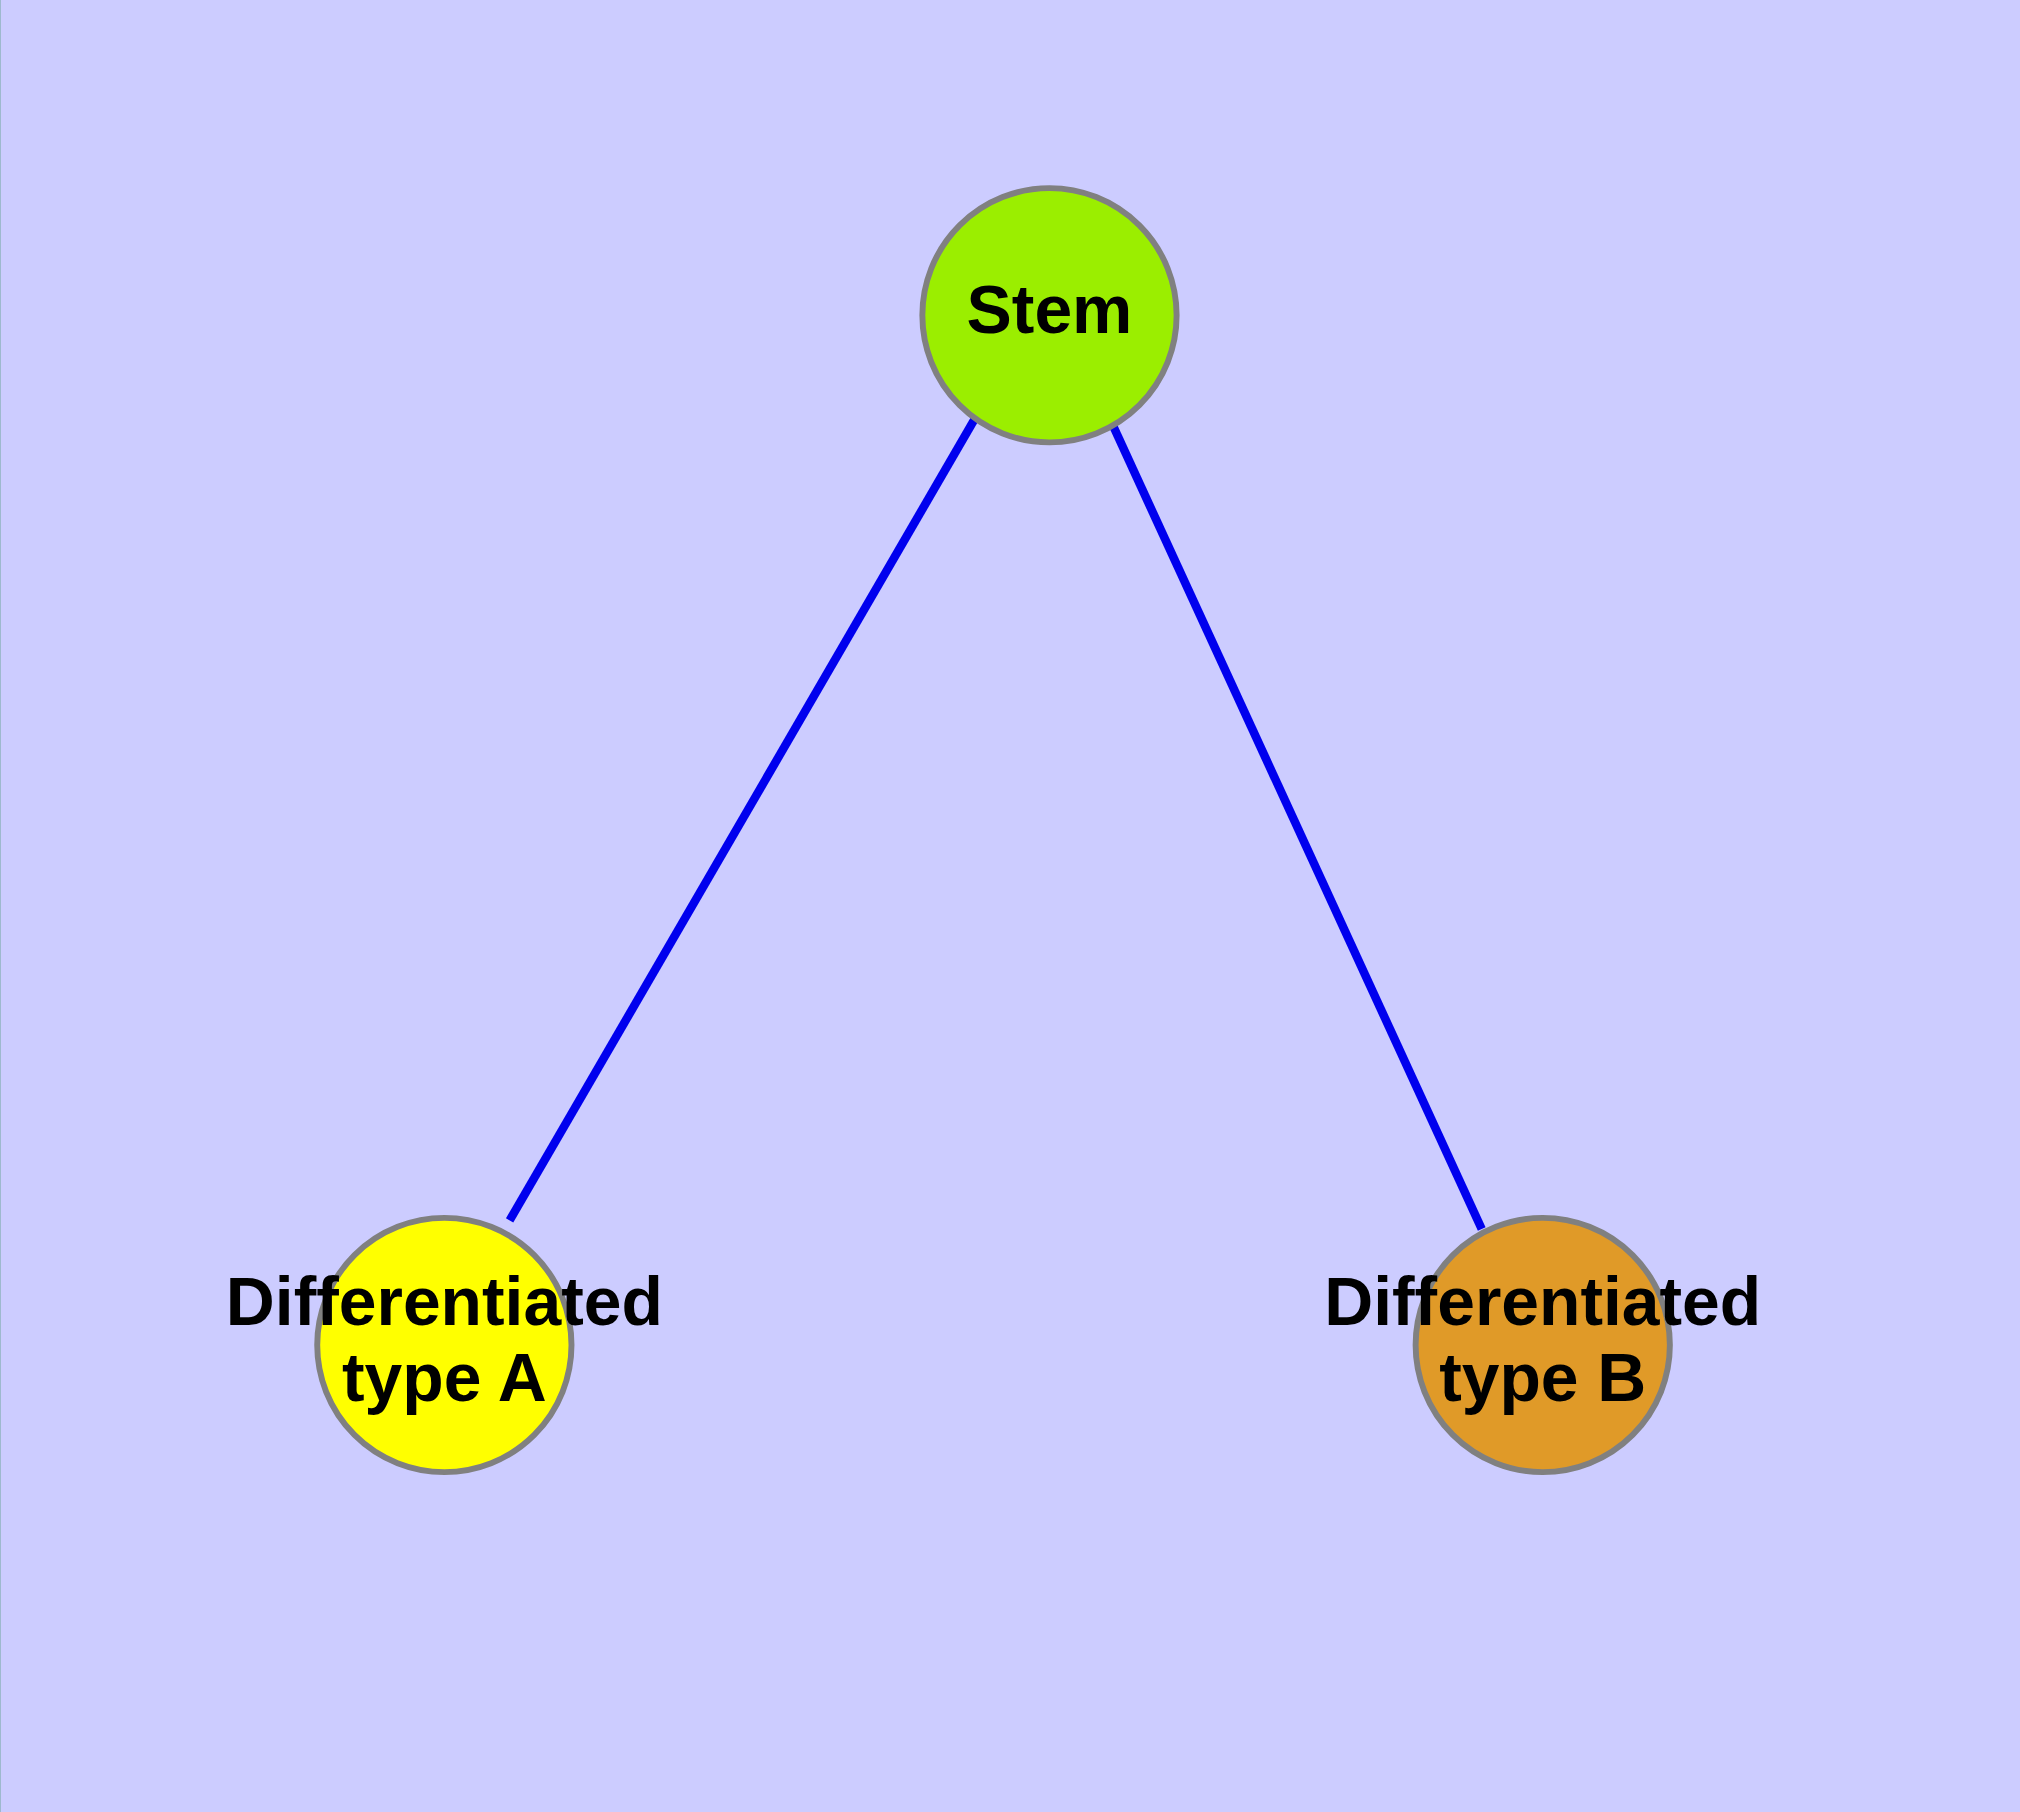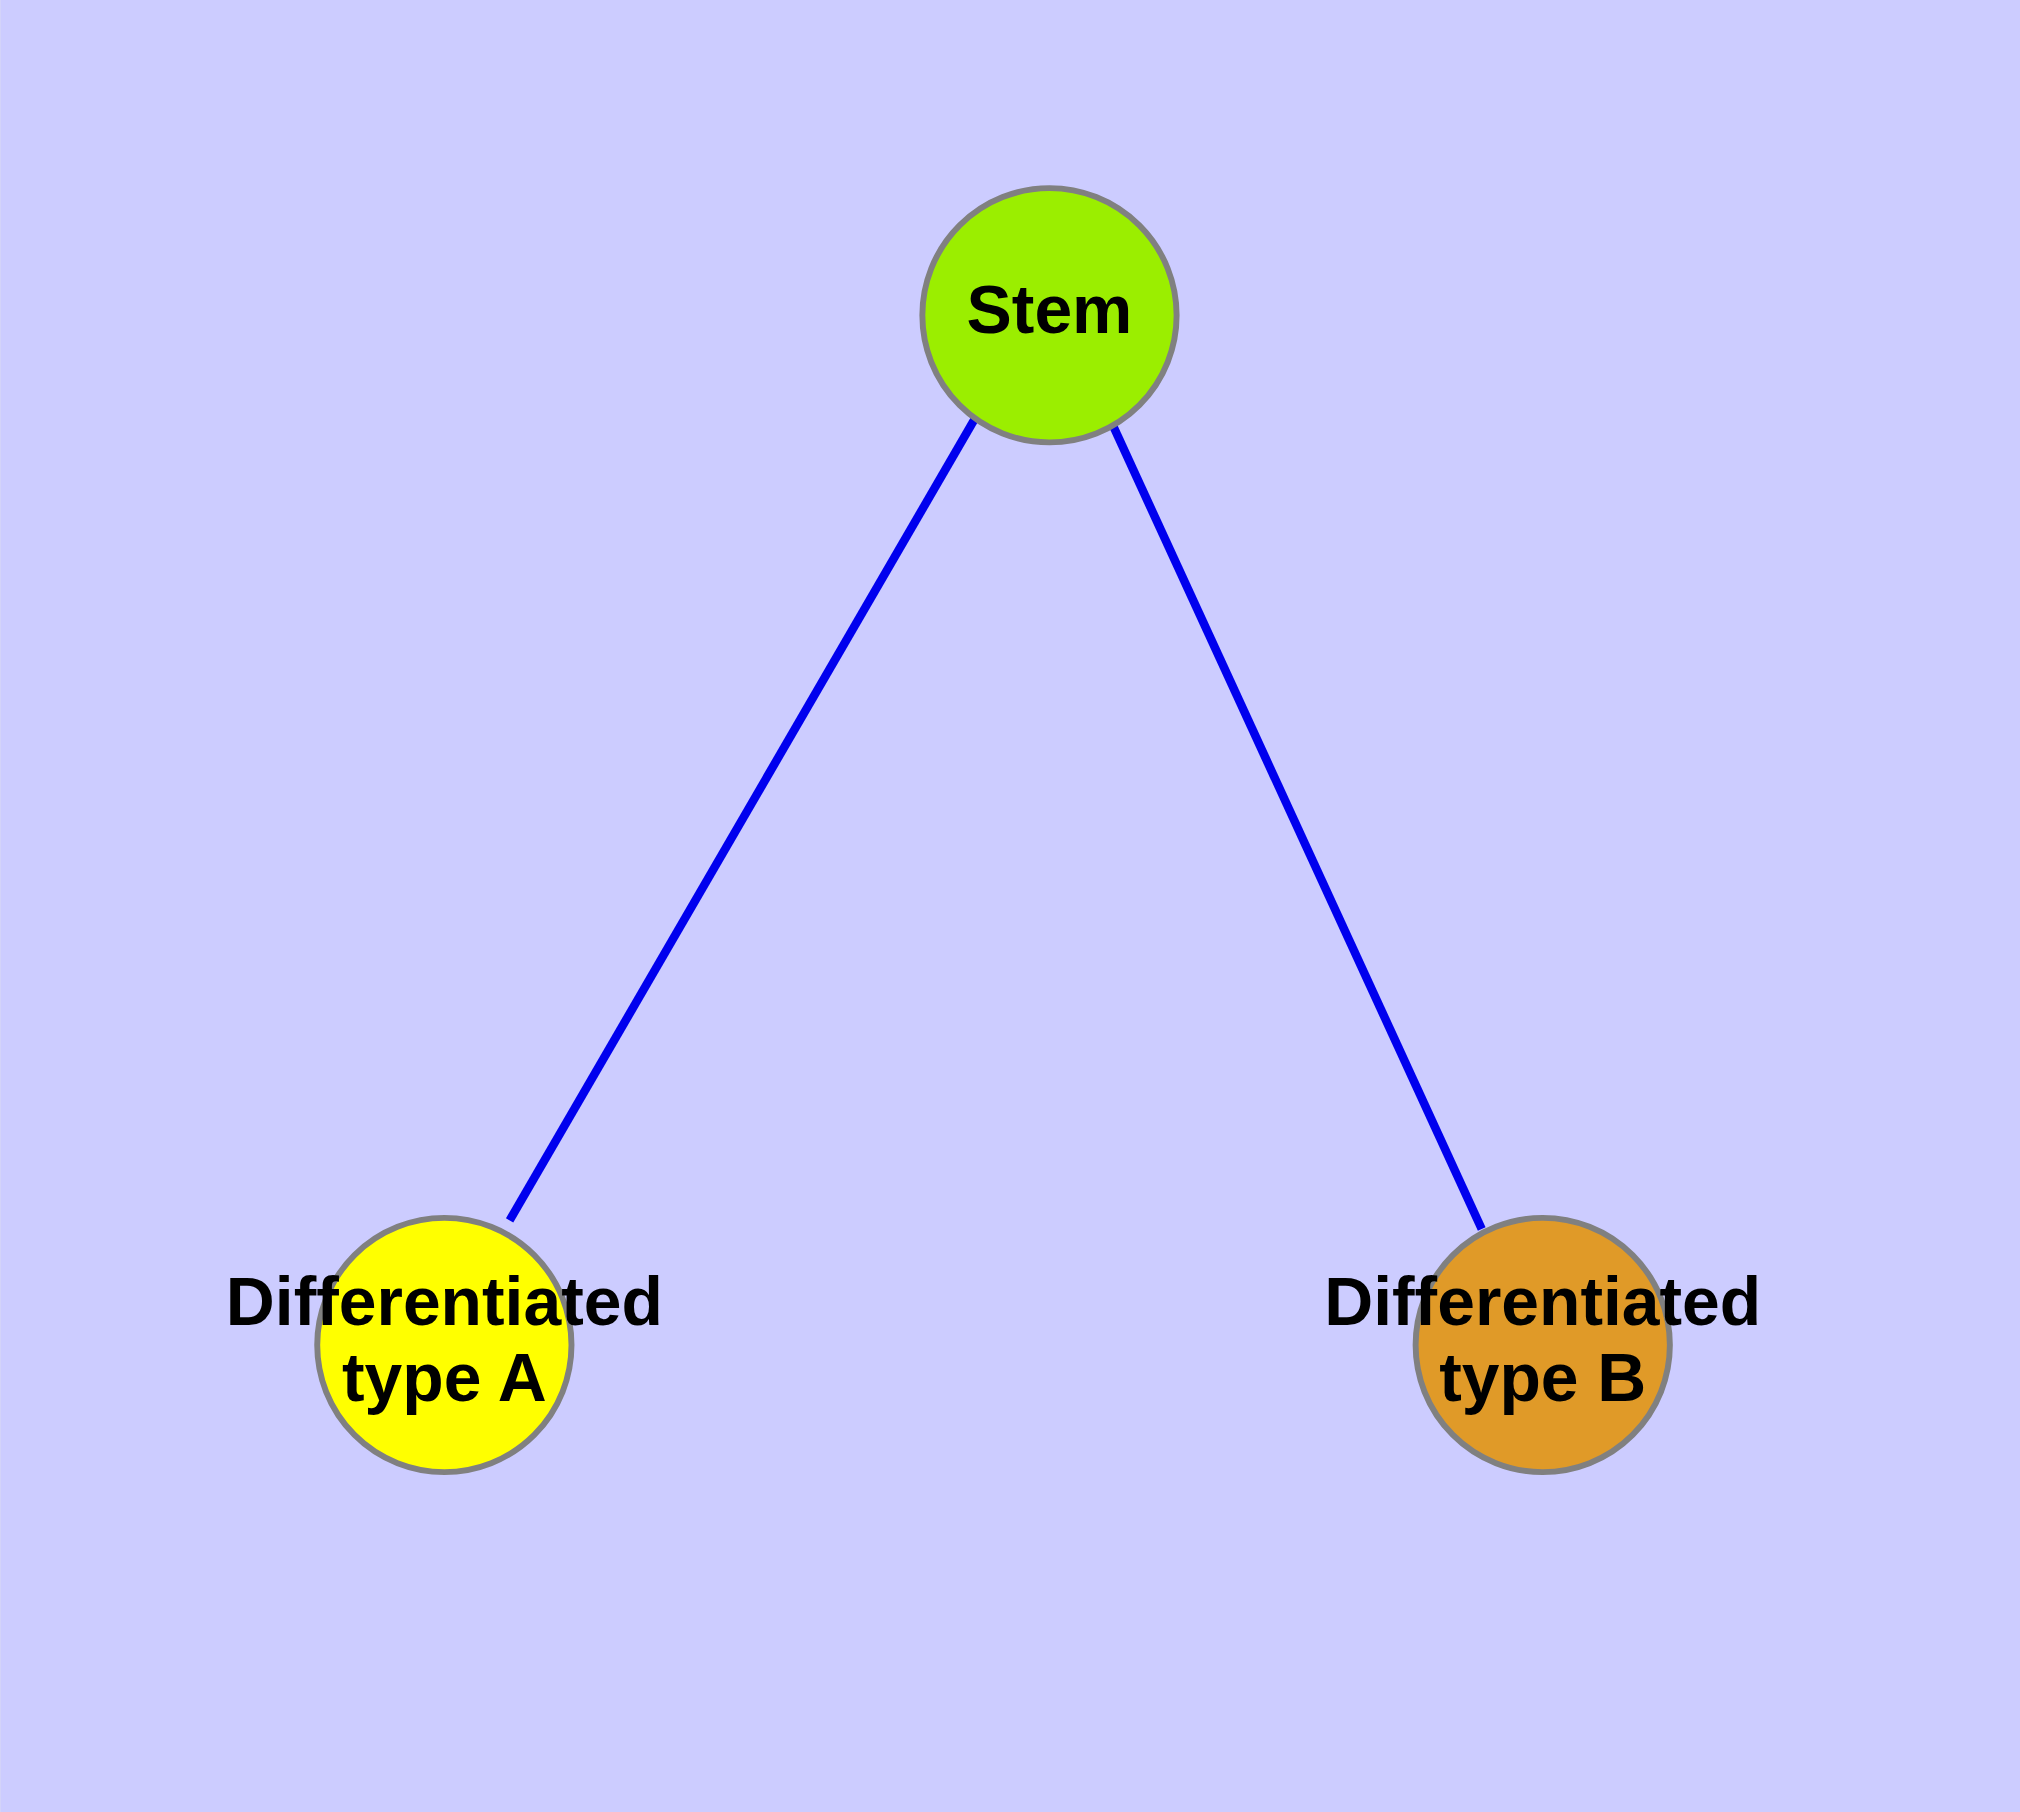--- a/index.html
+++ b/index.html
@@ -29,21 +29,21 @@
     font-weight: bold;
     fill: #000000;
     text-anchor: middle;
     dominant-baseline: middle;
     paint-order: normal;
   }
 </style>
 </head>
 <body>
 
-<div id="canvas" style="width: 2021px; height: 1812px; background: #e5e5e5;">
+<div id="canvas" style="width: 2021px; height: 1812px; background: #15803d;">
   <svg id="graph-svg" viewBox="0 0 2384 2138" style="width: 2021px; height: 1812px;">
 
     <rect id="bg-rect" x="0" y="0" width="2384" height="2138" fill="#ccccff"></rect>
 
     <g id="edges-layer">
       <line id="edge-0" x1="1150" y1="494" x2="601" y2="1440" stroke="#0000ee" stroke-width="10" stroke-linecap="butt"></line>
       <line id="edge-1" x1="1311" y1="498" x2="1748" y2="1450" stroke="#0000ee" stroke-width="10" stroke-linecap="butt"></line>
     </g>
 
     <g id="nodes-layer">

